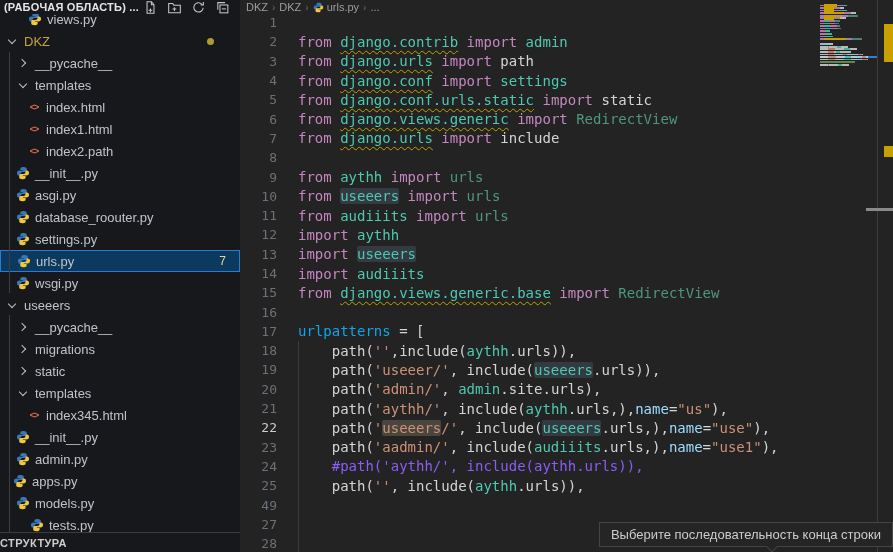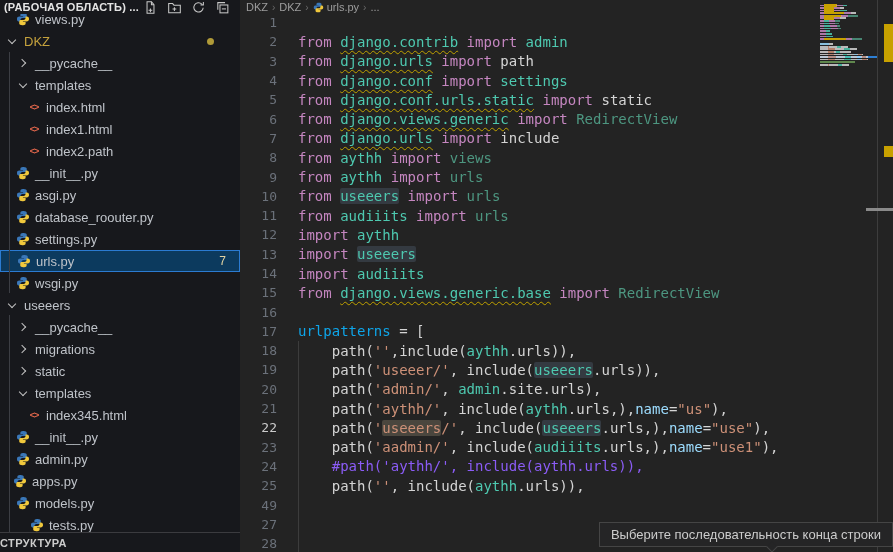--- a/index.html
+++ b/index.html
@@ -106,21 +106,21 @@
               <rect x="5.3" y="5.3" width="8.4" height="8.4"></rect>
               <path d="M3 10.5V2.8h7.7"></path>
               <path d="M7.3 9.5h4.4"></path>
             </svg>
           </span>
         </span>
     </div>
     <div class="guide-v" style="left:9px; top:52px; height:241px;"></div>
     <div class="guide-v" style="left:9px; top:315px; height:221px;"></div>
     <div id="tree">
-        <div class="trow" style="padding-left: 15px;">
+        <div class="trow" style="padding-left: 27px;">
           <span class="slot">
             <svg width="14" height="14" viewBox="0 0 16 16">
               <path fill="#3a77b8" d="M7.9 1c-1.9 0-2.9.8-2.9 2v1.6h3.1v.6H3.9C2.3 5.2 1.1 6.1 1.1 8c0 2 1.1 2.9 2.6 2.9h1.4V9.2c0-1.3 1.1-2.3 2.4-2.3h3c1 0 1.8-.8 1.8-1.9V3c0-1.2-1.5-2-3.4-2h-1z"></path>
               <path fill="#f0c83c" d="M8.1 15c1.9 0 2.9-.8 2.9-2v-1.6H7.9v-.6h4.2c1.6 0 2.8-.9 2.8-2.8 0-2-1.1-2.9-2.6-2.9h-1.4v1.7c0 1.3-1.1 2.3-2.4 2.3h-3c-1 0-1.8.8-1.8 1.9V13c0 1.2 1.5 2 3.4 2h1z"></path>
             </svg>
           </span>
           <span class="tlabel">views.py</span>
         </div>
         <div class="trow" style="padding-left: 4px;">
           <span class="slot">
@@ -347,21 +347,20 @@
         <div class="code-line">
           <span class="ln">6</span>
           <span class="ctext"><span style="color: rgb(197, 134, 192);">from </span><span class="squig" style="color: rgb(78, 201, 176);">django.views.generic</span><span style="color: rgb(197, 134, 192);"> import </span><span style="color: rgb(77, 150, 128);">RedirectView</span></span>
         </div>
         <div class="code-line">
           <span class="ln">7</span>
           <span class="ctext"><span style="color: rgb(197, 134, 192);">from </span><span class="squig" style="color: rgb(78, 201, 176);">django.urls</span><span style="color: rgb(197, 134, 192);"> import </span><span style="color: rgb(212, 212, 212);">include</span></span>
         </div>
         <div class="code-line">
           <span class="ln">8</span>
-          <span class="ctext"><span style="color: rgb(197, 134, 192);">from </span><span style="color: rgb(78, 201, 176);">aythh</span><span style="color: rgb(197, 134, 192);"> import </span><span style="color: rgb(77, 150, 128);">views</span></span>
         </div>
         <div class="code-line">
           <span class="ln">9</span>
           <span class="ctext"><span style="color: rgb(197, 134, 192);">from </span><span style="color: rgb(78, 201, 176);">aythh</span><span style="color: rgb(197, 134, 192);"> import </span><span style="color: rgb(77, 150, 128);">urls</span></span>
         </div>
         <div class="code-line">
           <span class="ln">10</span>
           <span class="ctext"><span style="color: rgb(197, 134, 192);">from </span><span class="hl1" style="color: rgb(78, 201, 176);">useeers</span><span style="color: rgb(197, 134, 192);"> import </span><span style="color: rgb(77, 150, 128);">urls</span></span>
         </div>
         <div class="code-line">

